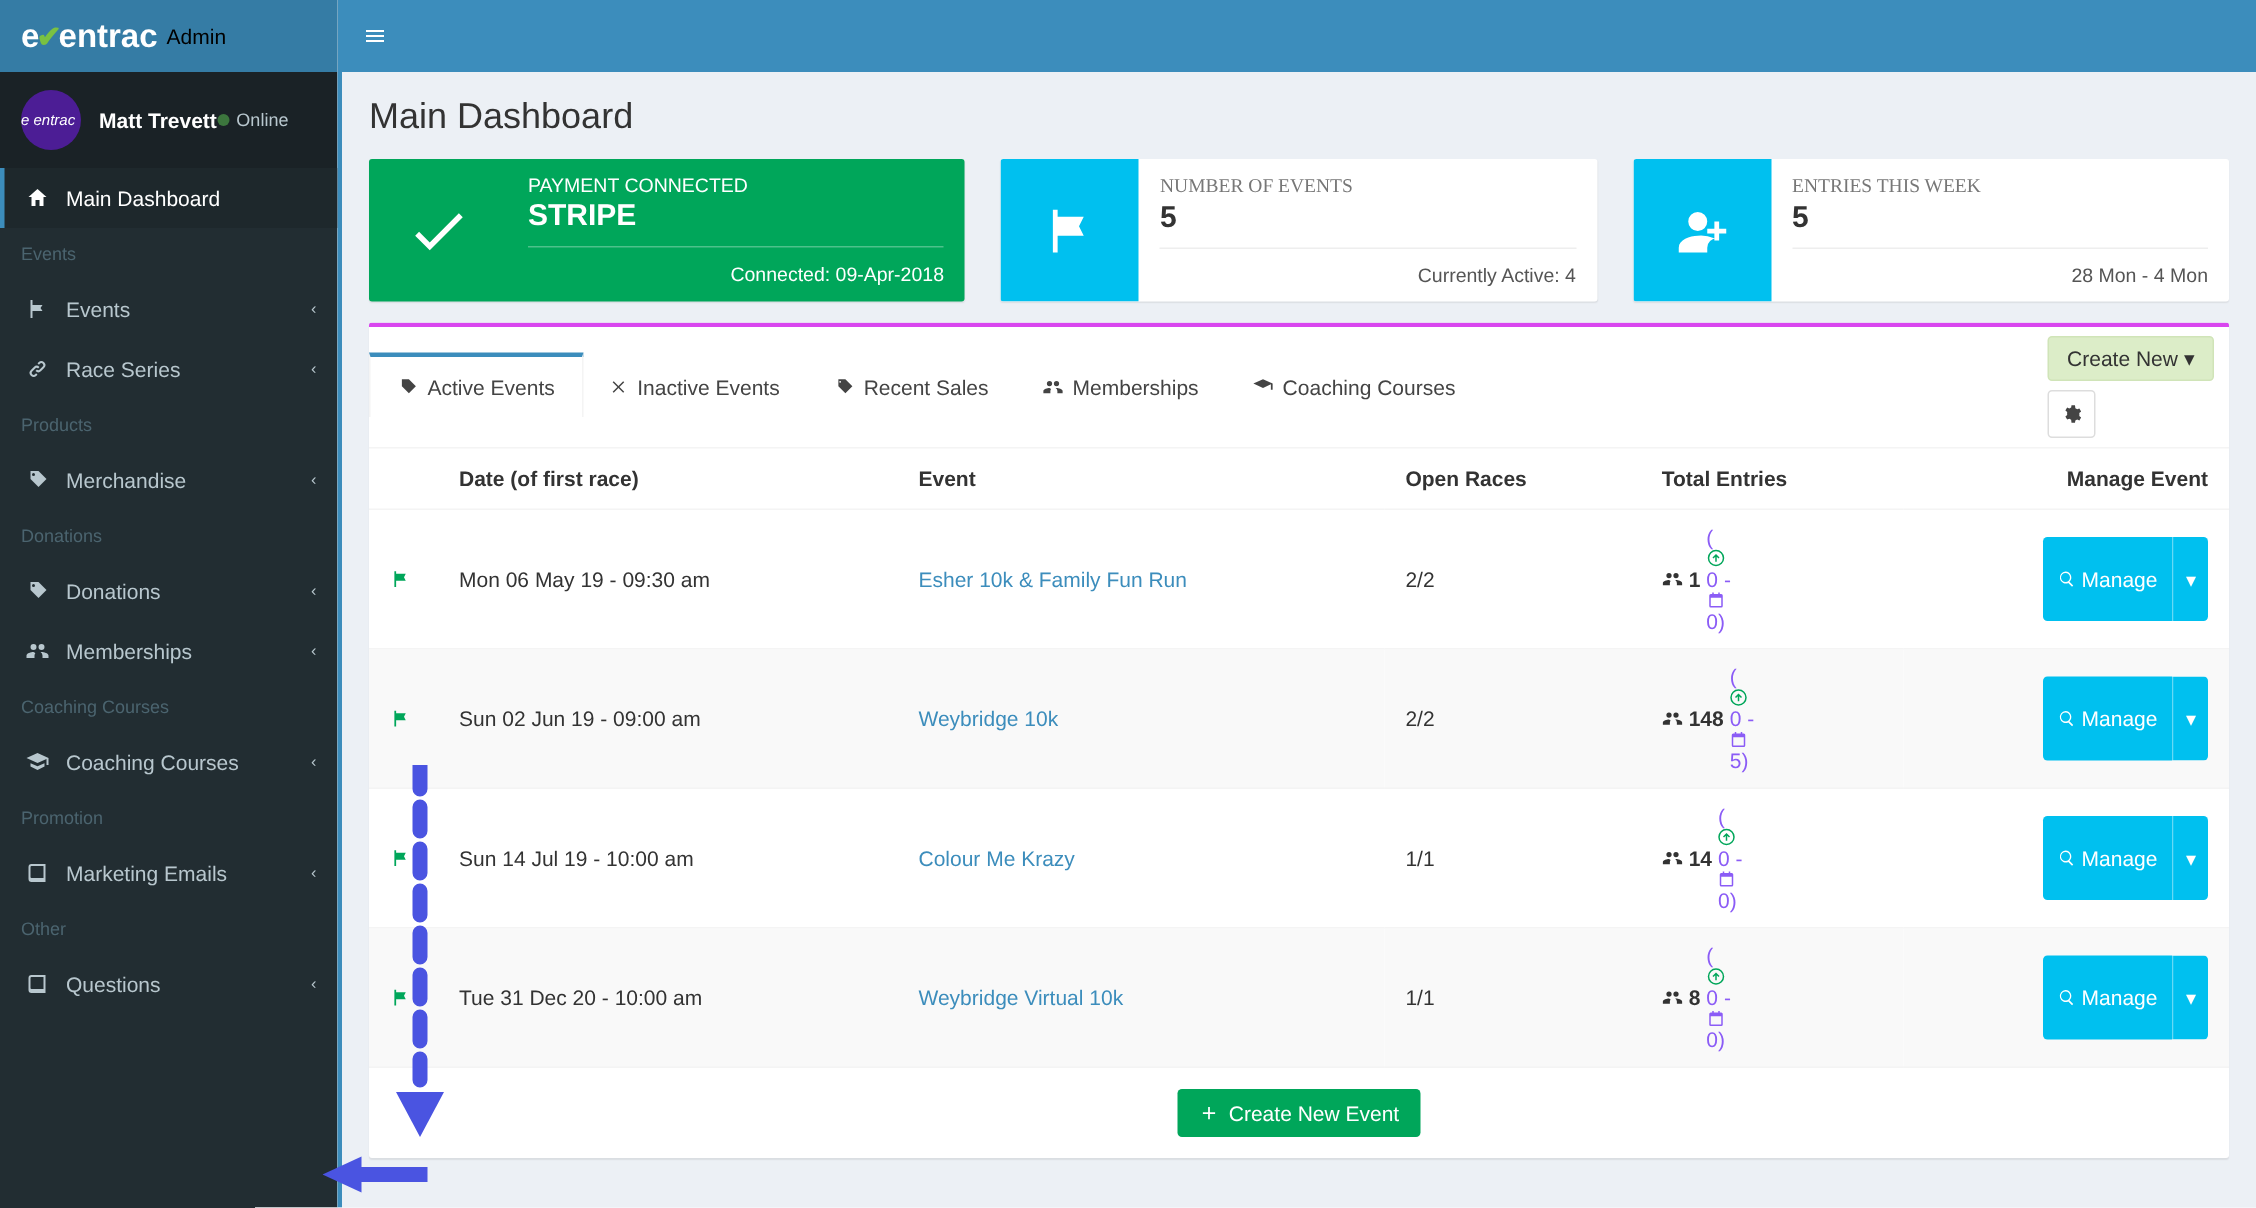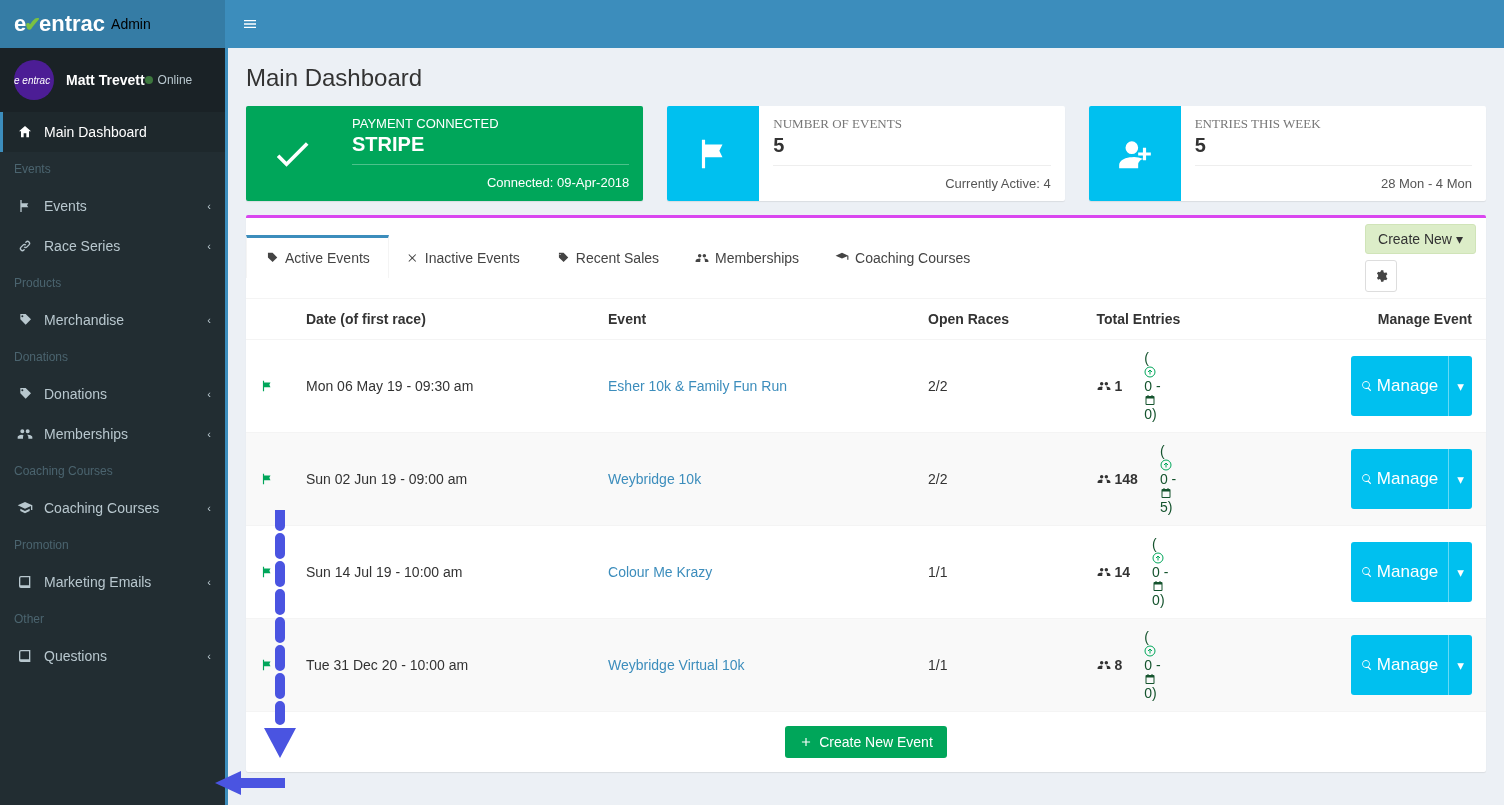--- a/index.html
+++ b/index.html
@@ -52,23 +52,23 @@
   .btn-cog { background: #fff; border: 1px solid #ddd; color: #444; width: 32px; height: 32px; border-radius: 3px; display: flex; align-items: center; justify-content: center; cursor: pointer; }
   
   .event-table { width: 100%; border-collapse: collapse; }
   .event-table th { text-align: left; padding: 12px 14px; font-weight: 700; font-size: 14px; color: #333; border-bottom: 1px solid #f4f4f4; }
   .event-table td { padding: 10px 14px; font-size: 14px; color: #333; border-bottom: 1px solid #f4f4f4; }
   .event-table tr:nth-child(even) td { background: #f9f9f9; }
   .flag-green { color: #00a65a; }
   .link { color: #3c8dbc; cursor: pointer; }
   .entries-cell { display: inline-flex; align-items: center; gap: 4px; color: #333; }
   .entries-bold { font-weight: 700; }
-  .entries-muted { color: #14532d; margin-left: 18px; }
+  .entries-muted { color: #8b5cf6; }
   .btn-manage-group { display: flex; justify-content: flex-end; gap: 0; }
-  .btn-manage { background: #00c0ef; color: #fff; border: none; padding: 20px 10px; border-radius: 3px 0 0 3px; font-size: 17px; display: flex; align-items: center; gap: 4px; cursor: pointer; }
+  .btn-manage { background: #00c0ef; color: #fff; border: none; padding: 20px 10px; border-radius: 3px 0 0 3px; font-size: 14px; display: flex; align-items: center; gap: 4px; cursor: pointer; }
   .btn-manage-drop { background: #00c0ef; color: #fff; border: none; border-left: 1px solid rgba(255,255,255,.4); padding: 4px 8px; border-radius: 0 3px 3px 0; cursor: pointer; }
   .table-footer { text-align: center; padding: 14px; }
   .btn-create-event { background: #00a65a; color: #fff; border: none; padding: 8px 14px; border-radius: 3px; font-size: 14px; display: inline-flex; align-items: center; gap: 6px; cursor: pointer; }
   
   .annotation-arrow { position: absolute; left: 260px; top: 510px; }
   .annotation-arrow-left { position: absolute; left: 215px; top: 768px; }
   svg { display: block; }
   th.right, td.right { text-align: right; }
 </style>
 </head>

